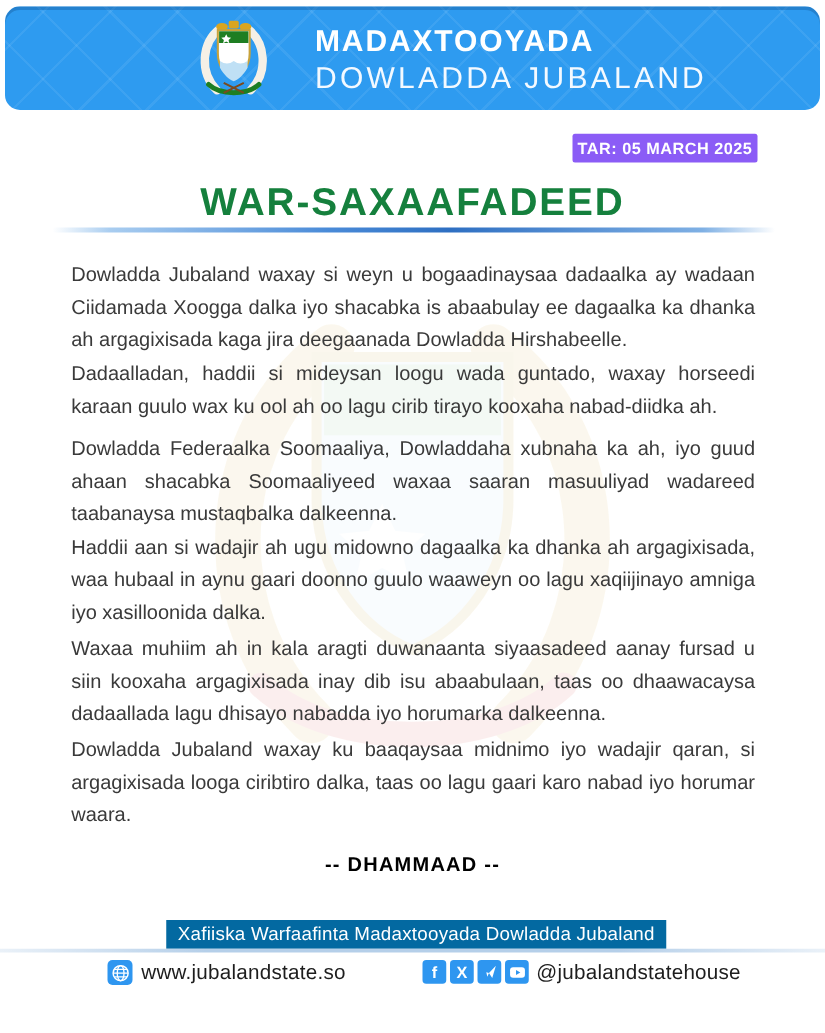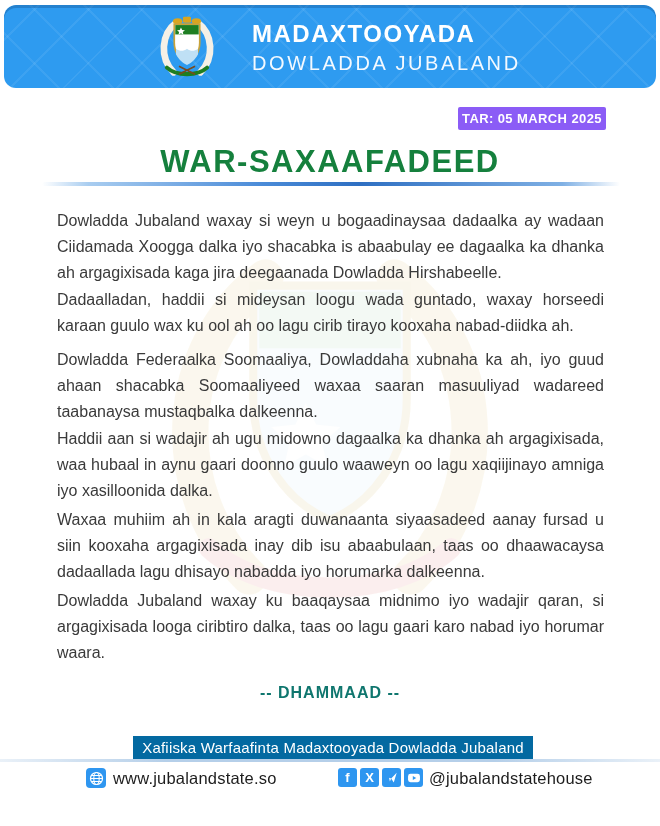--- a/index.html
+++ b/index.html
@@ -14,21 +14,21 @@
     background-image:
       repeating-linear-gradient(45deg, rgba(255,255,255,0.07) 0 2px, transparent 2px 38px),
       repeating-linear-gradient(-45deg, rgba(255,255,255,0.07) 0 2px, transparent 2px 38px);
     border-radius:12px;
     box-shadow:inset 0 3px 0 rgba(10,60,120,.28);
     padding-left:39px;
   }
   .logo{position:absolute;left:146px;top:9px;width:74px;height:67px;}
   .header-text{position:absolute;left:248px;top:15px;color:#ffffff;}
   .org1{font-size:24px;font-weight:800;letter-spacing:1.5px;line-height:28px;}
-  .org2{font-size:20px;font-weight:400;letter-spacing:2.6px;line-height:26px;color:#f3f9ff;margin-top:2px;}
+  .org2{font-size:24px;font-weight:400;letter-spacing:2.6px;line-height:26px;color:#f3f9ff;margin-top:2px;}
   
   .date-badge{
     position:absolute;left:458px;top:107px;width:148px;height:23px;
     background:#8b5cf6;color:#fff;font-size:13px;font-weight:700;letter-spacing:.4px;
     display:flex;align-items:center;justify-content:center;border-radius:2px;
   }
   
   .title{
     position:absolute;top:144px;left:0;right:0;text-align:center;
     font-size:31px;font-weight:800;letter-spacing:1.5px;color:#15803d;
@@ -41,21 +41,21 @@
   
   .watermark{position:absolute;left:128px;top:225px;width:404px;height:404px;opacity:.09;pointer-events:none;}
   
   .para{
     position:absolute;left:57px;width:547px;margin:0;
     font-size:16px;line-height:26px;color:#3a3a3a;text-align:justify;
   }
   .p0{top:208px}.p1{top:287px}.p2{top:347px}.p3{top:426px}.p4{top:507px}.p5{top:588px}
   .end-marker{
     position:absolute;top:684px;left:0;right:0;text-align:center;
-    color:#0f766e;font-weight:800;font-size:16px;letter-spacing:1px;
+    color:#000000;font-weight:800;font-size:16px;letter-spacing:1px;
   }
   
   .ribbon{
     position:absolute;left:133px;top:736px;width:400px;height:23px;
     background:#0369a1;color:#ffffff;font-size:15px;font-weight:500;letter-spacing:.2px;
     display:flex;align-items:center;justify-content:center;
   }
   .divider{
     position:absolute;top:759px;left:0;right:0;height:3px;
     background:linear-gradient(90deg,#eaf1f8,#b5cfe9 25%,#b5cfe9 75%,#eaf1f8);

